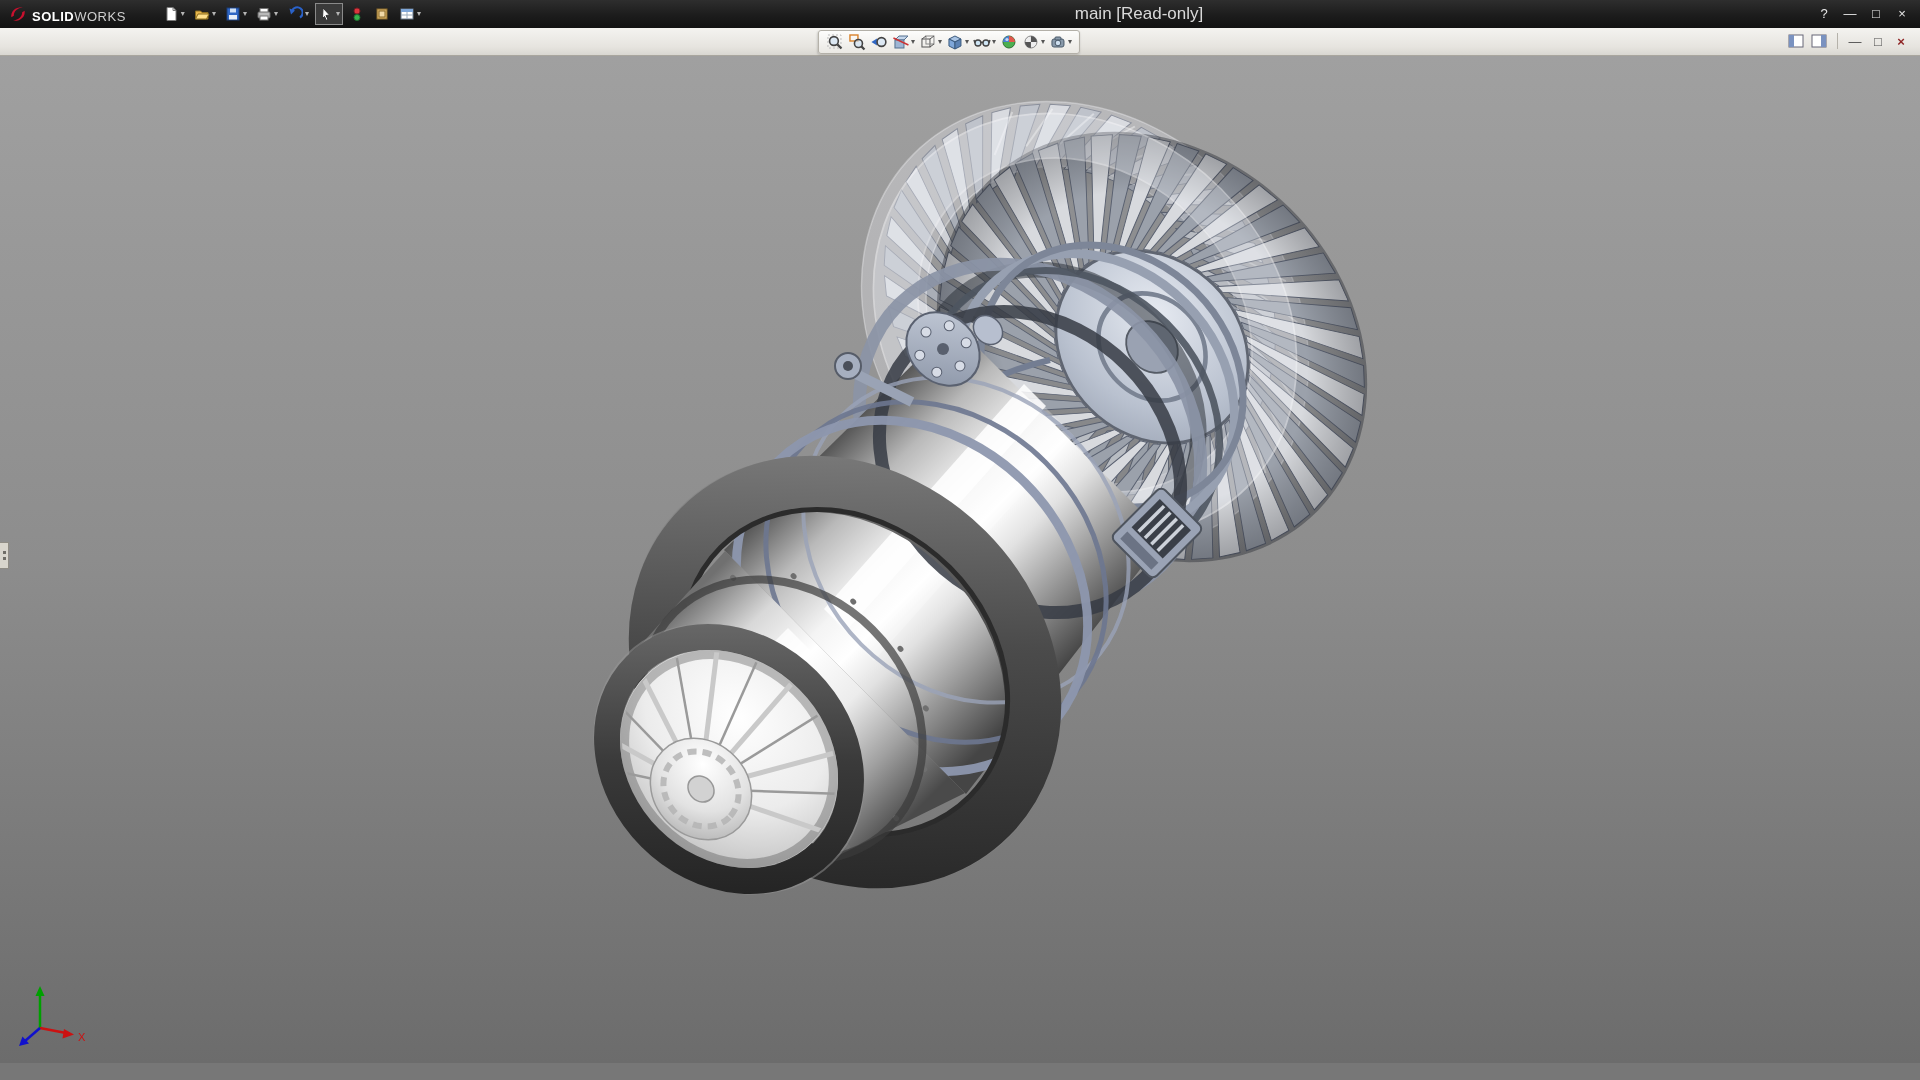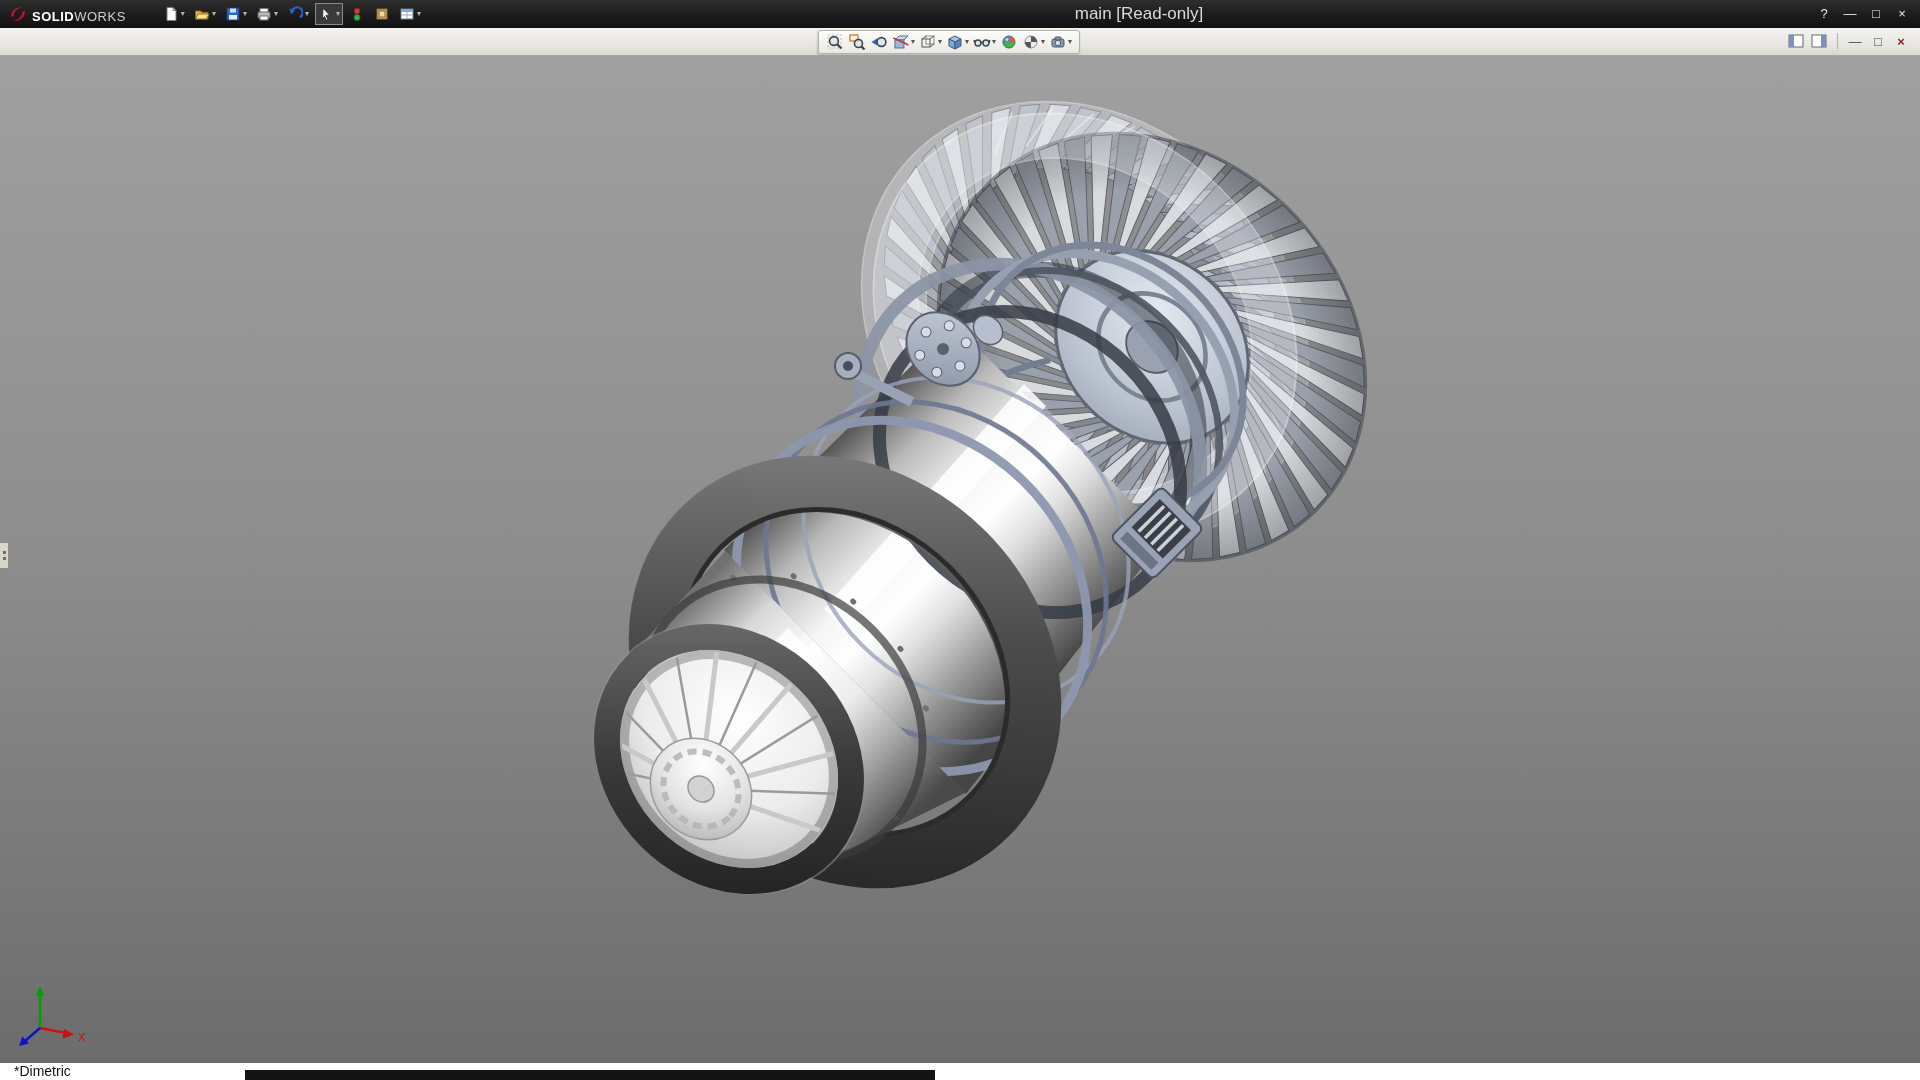--- a/index.html
+++ b/index.html
@@ -586,18 +586,14 @@
         <polygon points="19,1046 29,1043.5 22.5,1036.5" fill="#1111cc"></polygon>
       </g>
     </svg>
 
     <div id="left-handle">
         <i></i>
         <i></i>
       </div>
   </div>
 
-  <div id="bottom-strip">
-    <span id="view-label">*Dimetric</span>
-    <div class="dark-seg"></div>
-  </div>
 
 </div>
 
 </body></html>

